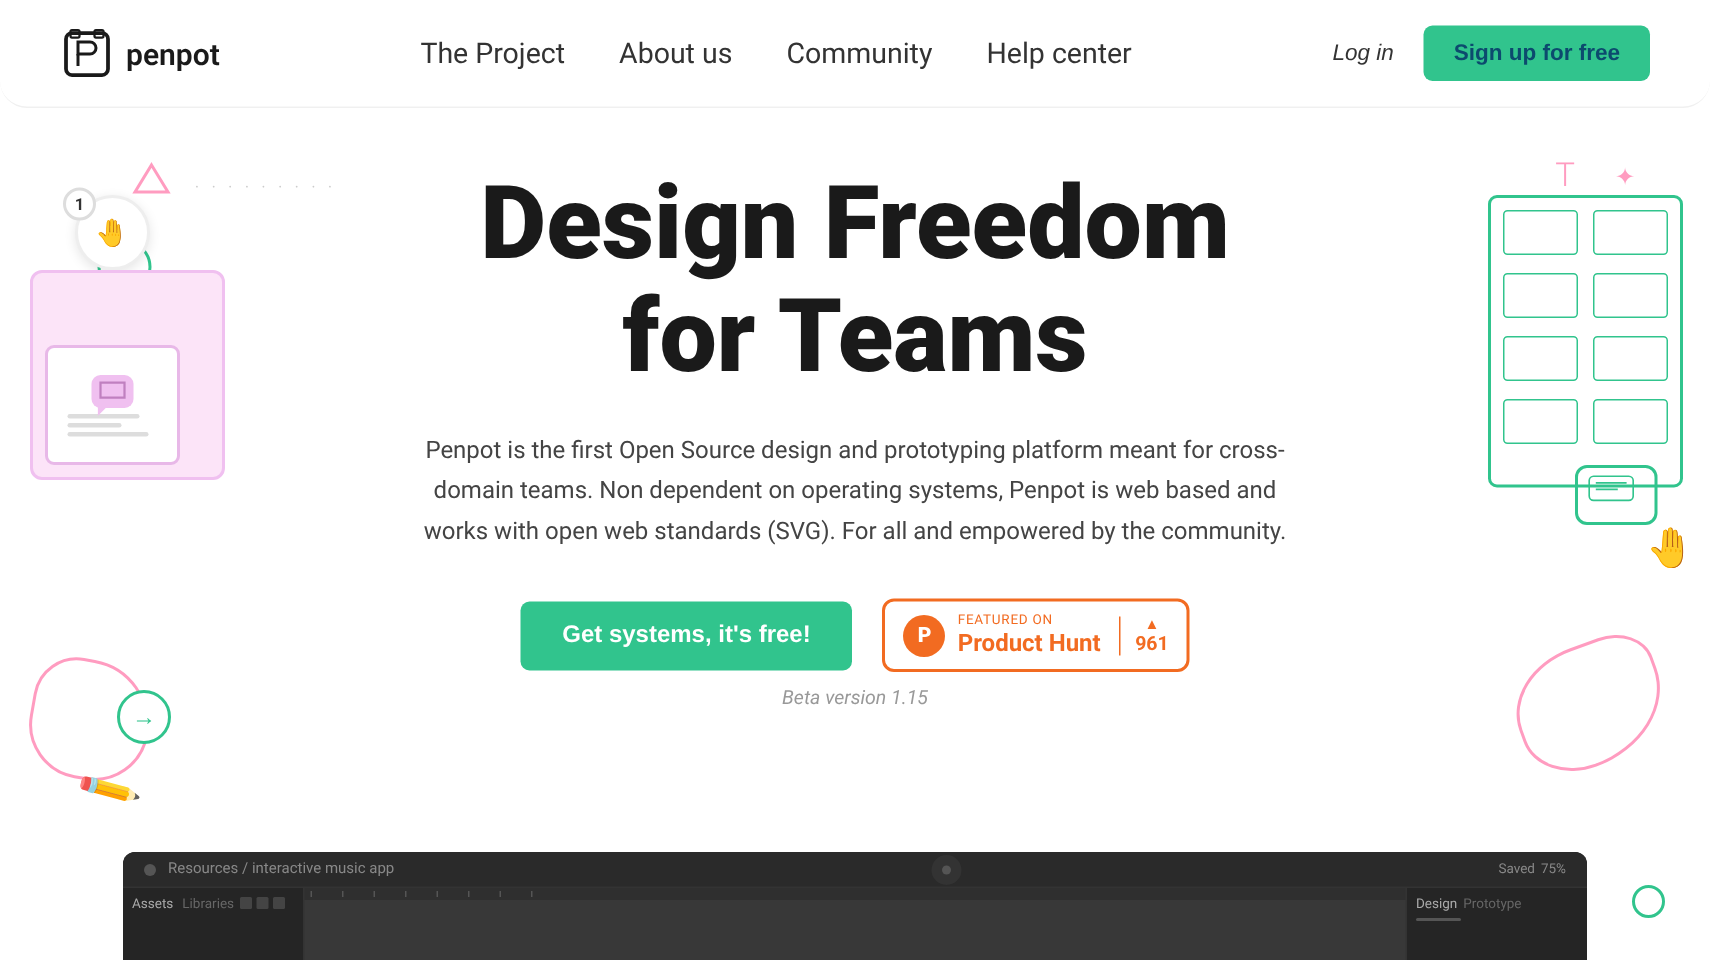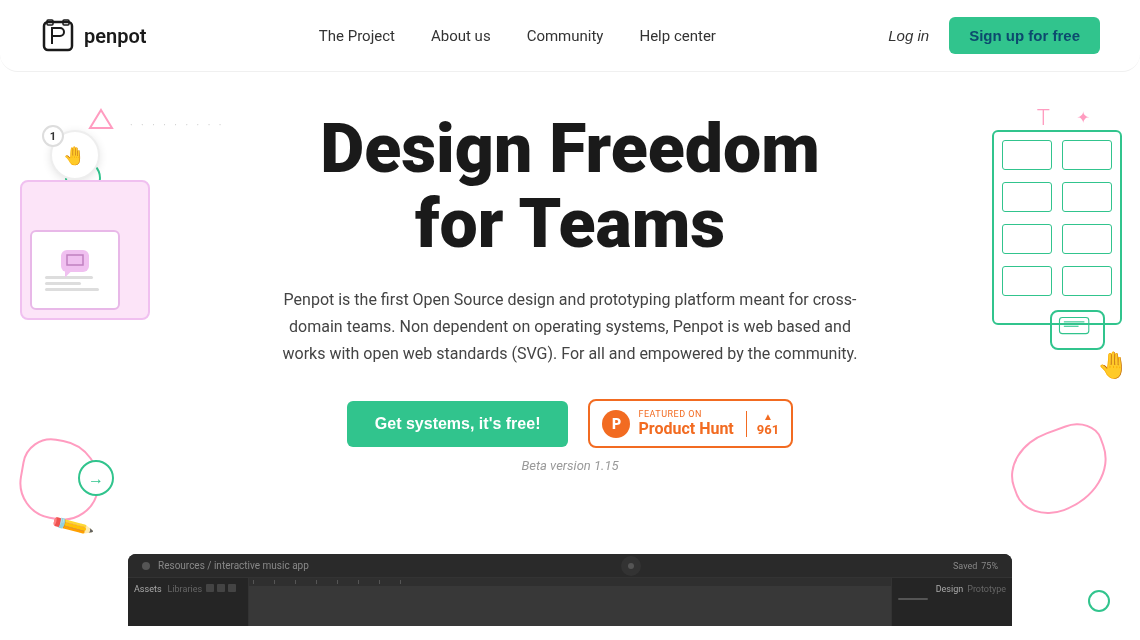--- a/index.html
+++ b/index.html
@@ -33,21 +33,21 @@
       color: #1a1a1a;
     }
     .nav-logo svg {
       width: 36px;
       height: 36px;
     }
     .nav-links {
       display: flex;
       align-items: flex-start;
       gap: 36px;
-      font-size: 15px;
+      font-size: 19px;
       color: #333;
     }
     .nav-links a {
       text-decoration: none;
       color: #333;
       cursor: pointer;
     }
     .nav-actions {
       display: flex;
       align-items: center;
@@ -479,21 +479,21 @@
       </div>
       <div class="ph-votes">
         <span class="ph-arrow">▲</span>
         <span>961</span>
       </div>
     </div>
   </div>
   <div class="hero-version">Beta version 1.15</div>
 </div>
 
-<div style="position:absolute; bottom:14px; left:50%; transform:translateX(-50%); width:884px; z-index:6;">
+<div style="position:absolute; bottom:0; left:50%; transform:translateX(-50%); width:976px; z-index:6;">
   <div style="background:#1a1a1a; border-radius:8px 8px 0 0; padding-top:0; overflow:hidden;">
 
     <div style="background:#2a2a2a; height:24px; display:flex; align-items:center; padding:0 14px; gap:8px; border-bottom:1px solid #333;">
       <div style="width:8px;height:8px;background:#555;border-radius:50%;"></div>
       <span style="font-size:10px;color:#888;">Resources / interactive music app</span>
       <div style="margin-left:auto; width:20px;height:20px;background:#333;border-radius:50%; display:flex;align-items:center;justify-content:center;">
         <div style="width:6px;height:6px;border-radius:50%;background:#555;"></div>
       </div>
       <div style="display:flex;gap:4px;margin-left:auto;">
         <span style="font-size:9px;color:#888;">Saved</span>
@@ -523,21 +523,21 @@
           <div style="width:1px;height:4px;background:#555;"></div>
           <div style="width:1px;height:4px;background:#555;"></div>
           <div style="width:1px;height:4px;background:#555;"></div>
           <div style="width:1px;height:4px;background:#555;"></div>
           <div style="width:1px;height:4px;background:#555;"></div>
           <div style="width:1px;height:4px;background:#555;"></div>
         </div>
       </div>
 
       <div style="width:120px;background:#252525;padding:6px;">
-        <div style="display:flex;gap:4px;margin-bottom:4px;justify-content:flex-end;">
+        <div style="display:flex;gap:4px;margin-bottom:4px;">
           <span style="font-size:9px;color:#aaa;">Design</span>
           <span style="font-size:9px;color:#666;">Prototype</span>
         </div>
         <div style="height:2px;background:#555;border-radius:1px;width:30px;"></div>
       </div>
     </div>
   </div>
 </div>
 
 </body></html>

